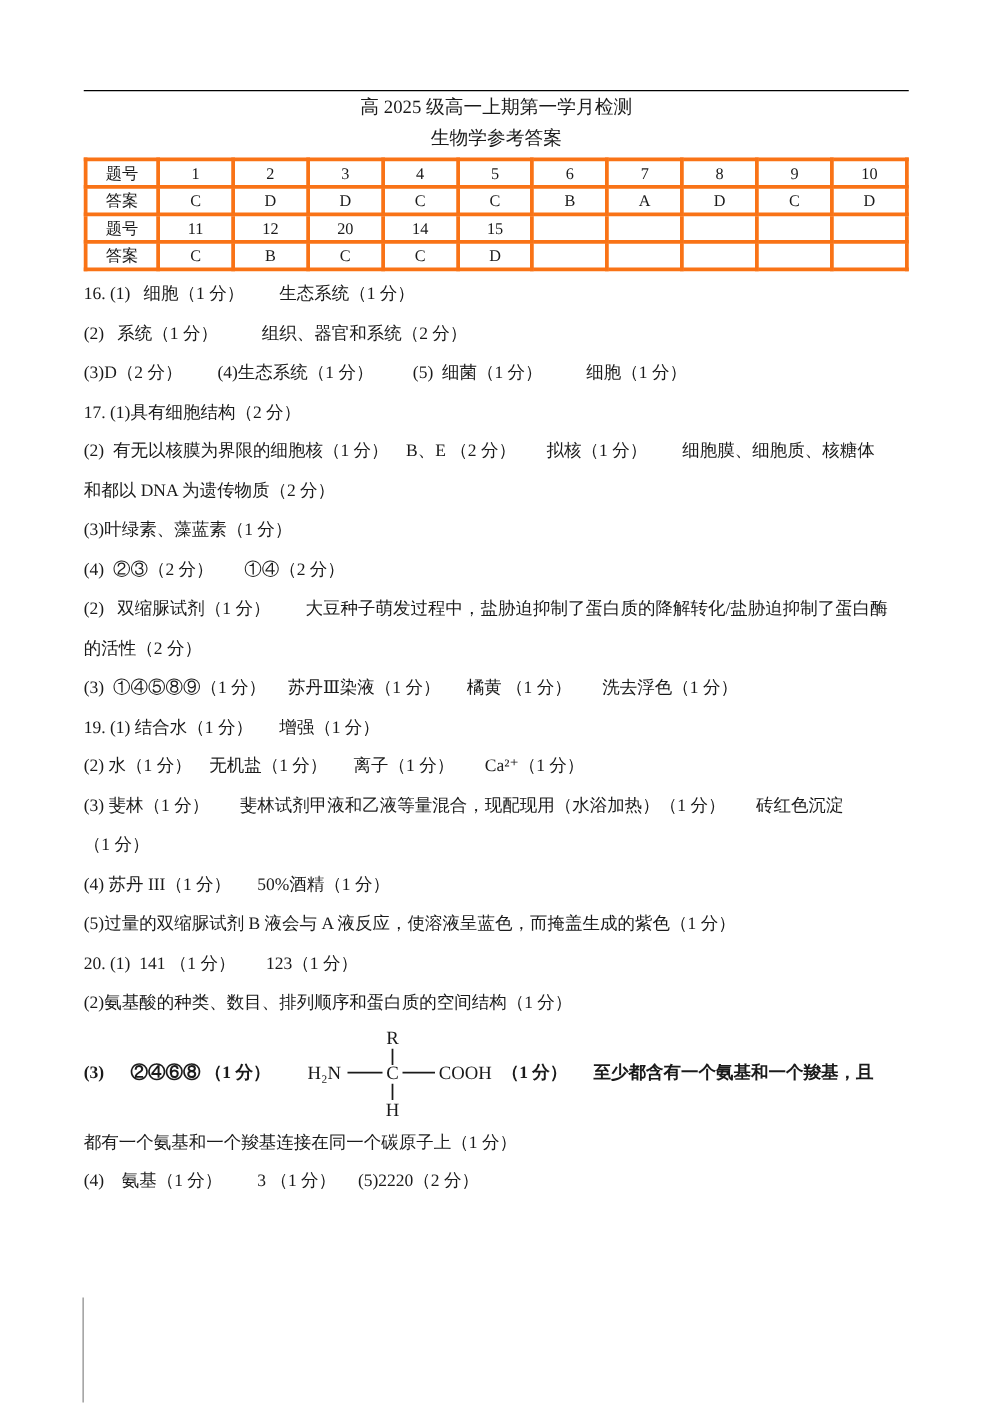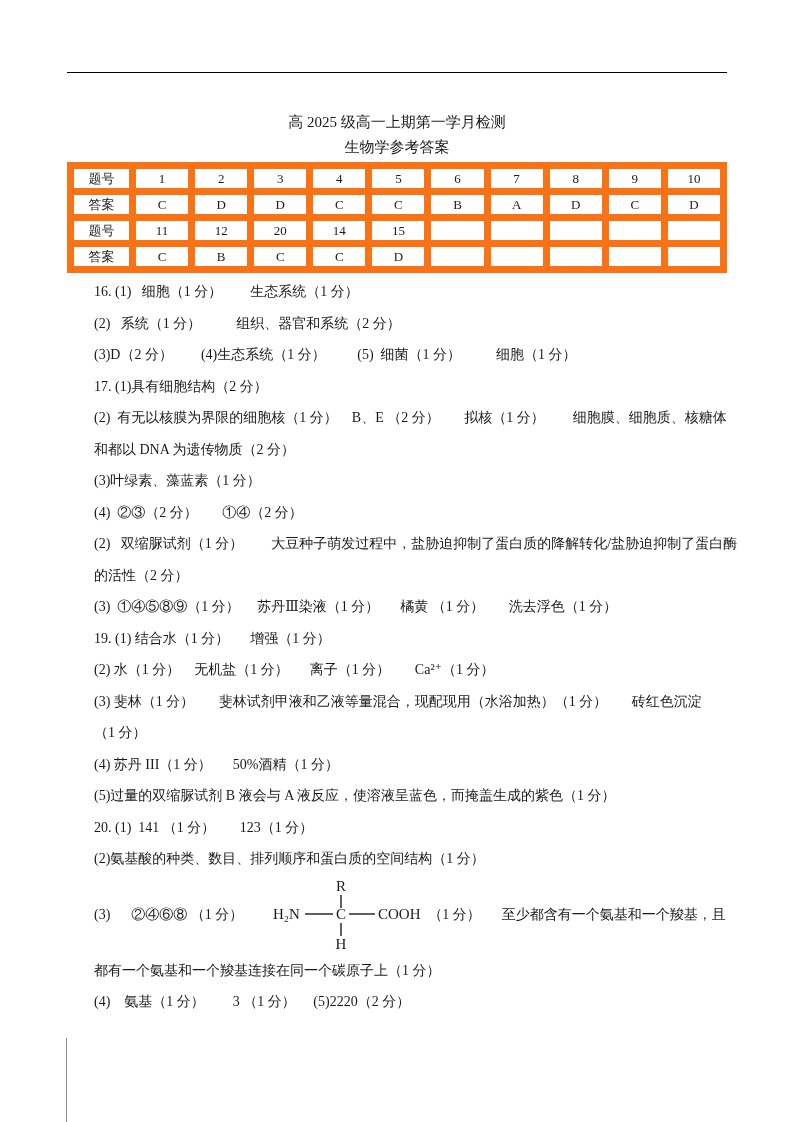--- a/index.html
+++ b/index.html
@@ -13,62 +13,61 @@
   }
   .page { position: absolute; inset: 0; }
   .top-rule {
     position: absolute; left: 67px; top: 72px;
     width: 660px; height: 1px; background: #000;
   }
   .content {
     position: absolute; left: 67px; top: 0; width: 660px;
   }
   .title {
-    margin-top: 112px;
+    margin-top: 76px;
     text-align: center;
     font-size: 15px; line-height: 20px;
   }
   .subtitle {
     text-align: center;
     font-size: 15px; line-height: 20px;
     margin-top: 5px;
   }
   table.answers {
     border-collapse: collapse;
     table-layout: fixed;
     width: 660px;
     margin-top: 5px;
   }
   table.answers td {
-    border: 7px solid #f97316;
+    border: 3px solid #f97316;
     height: 19px;
     padding: 0;
     text-align: center;
     vertical-align: middle;
     font-size: 13px;
     overflow: hidden;
   }
   table.answers td.label { width: 55px; }
   .body-lines {
     margin-top: 3px;
     font-size: 14px;
-    margin-left: 27px;
   }
   .line {
     white-space: pre;
     line-height: 31.5px;
     min-height: 31.5px;
   }
   .formula-line {
     display: flex;
     align-items: center;
     height: 80px;
     white-space: pre;
   }
-  .formula-line .seg { white-space: pre; }
+  .formula-line .seg { white-space: pre; font-weight: bold; }
   svg.amino { display: block; }
   svg.amino text {
     font-family: "Liberation Serif", "DejaVu Serif", serif;
     font-size: 15px;
     fill: #1a1a1a;
   }
   svg.amino line { stroke: #1a1a1a; stroke-width: 1.4; }
   .page-edge-line {
     position: absolute; left: 66px; top: 1038px;
     width: 1px; height: 84px; background: #8a8a8a;

